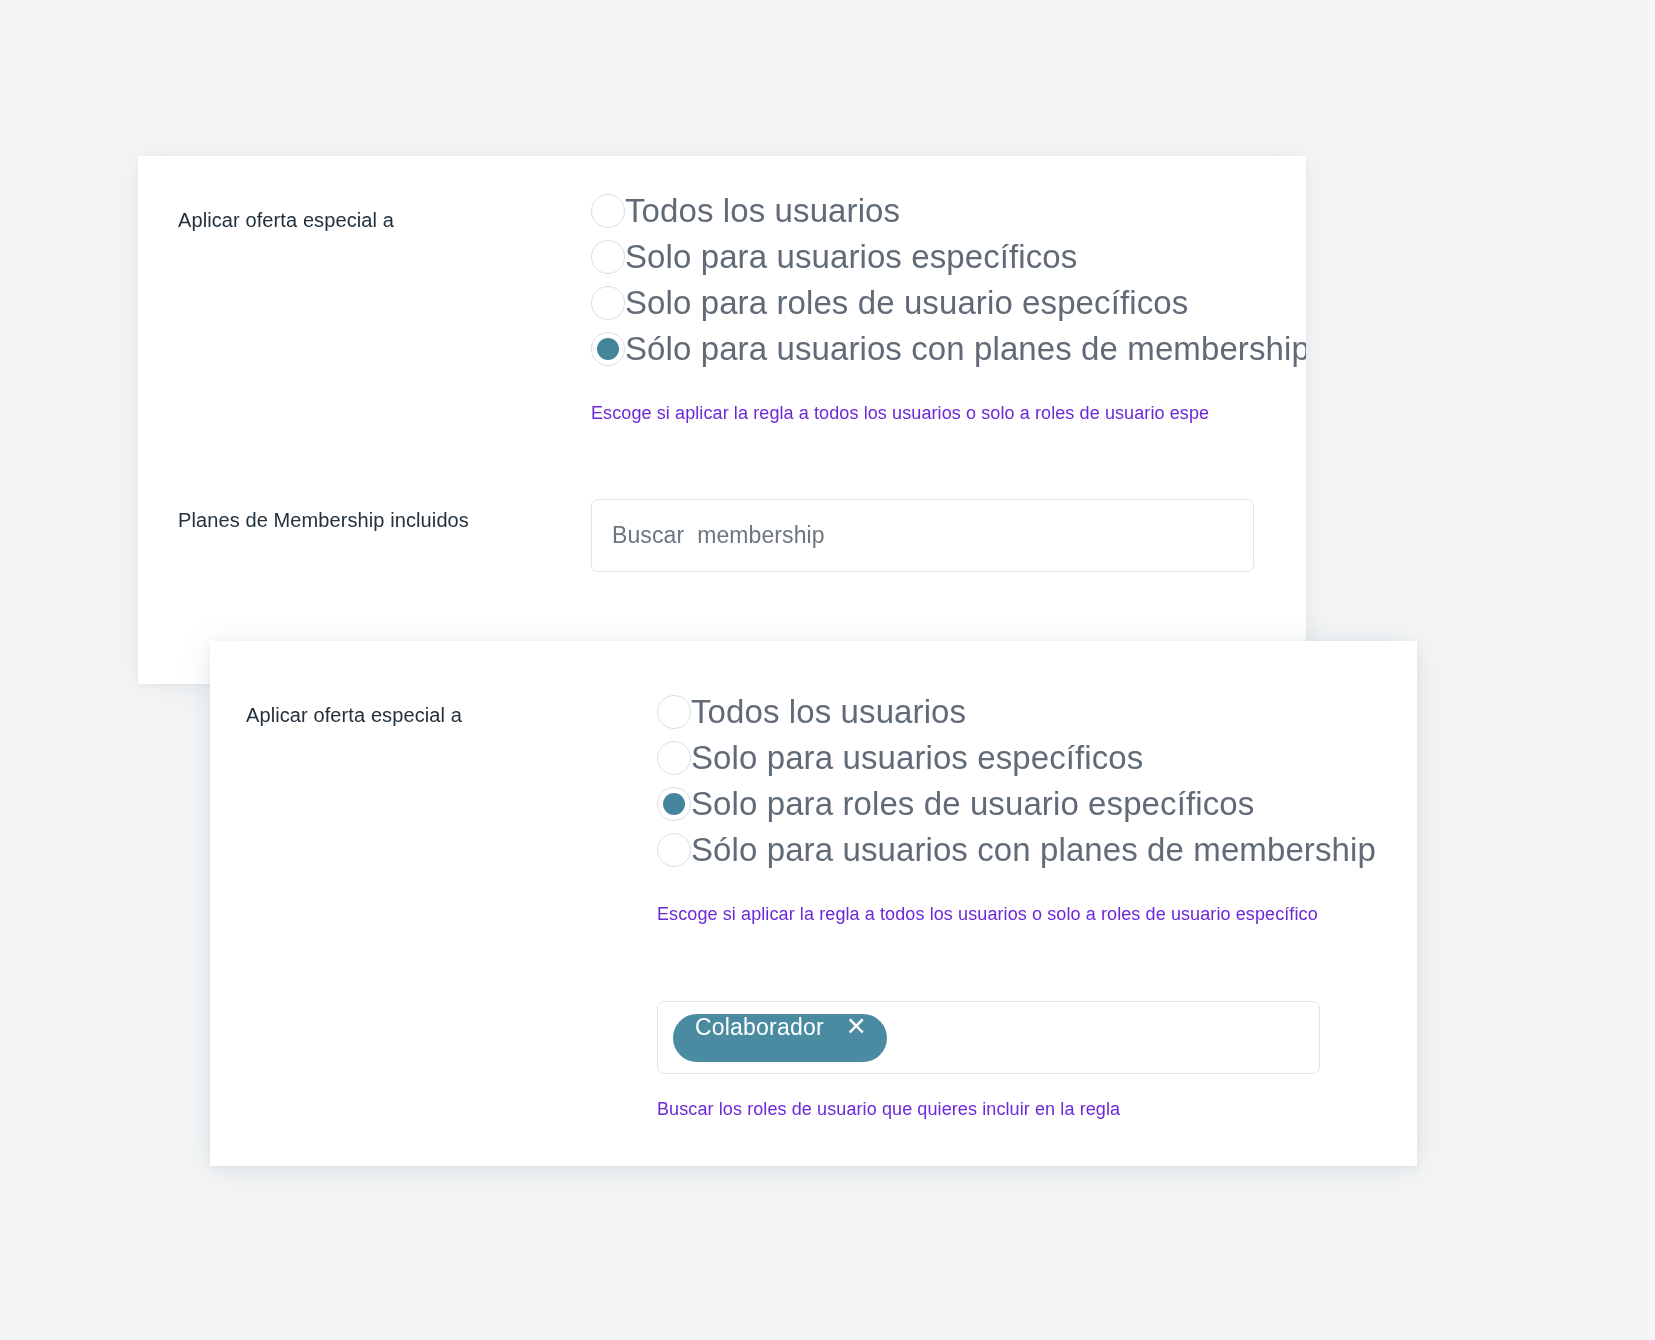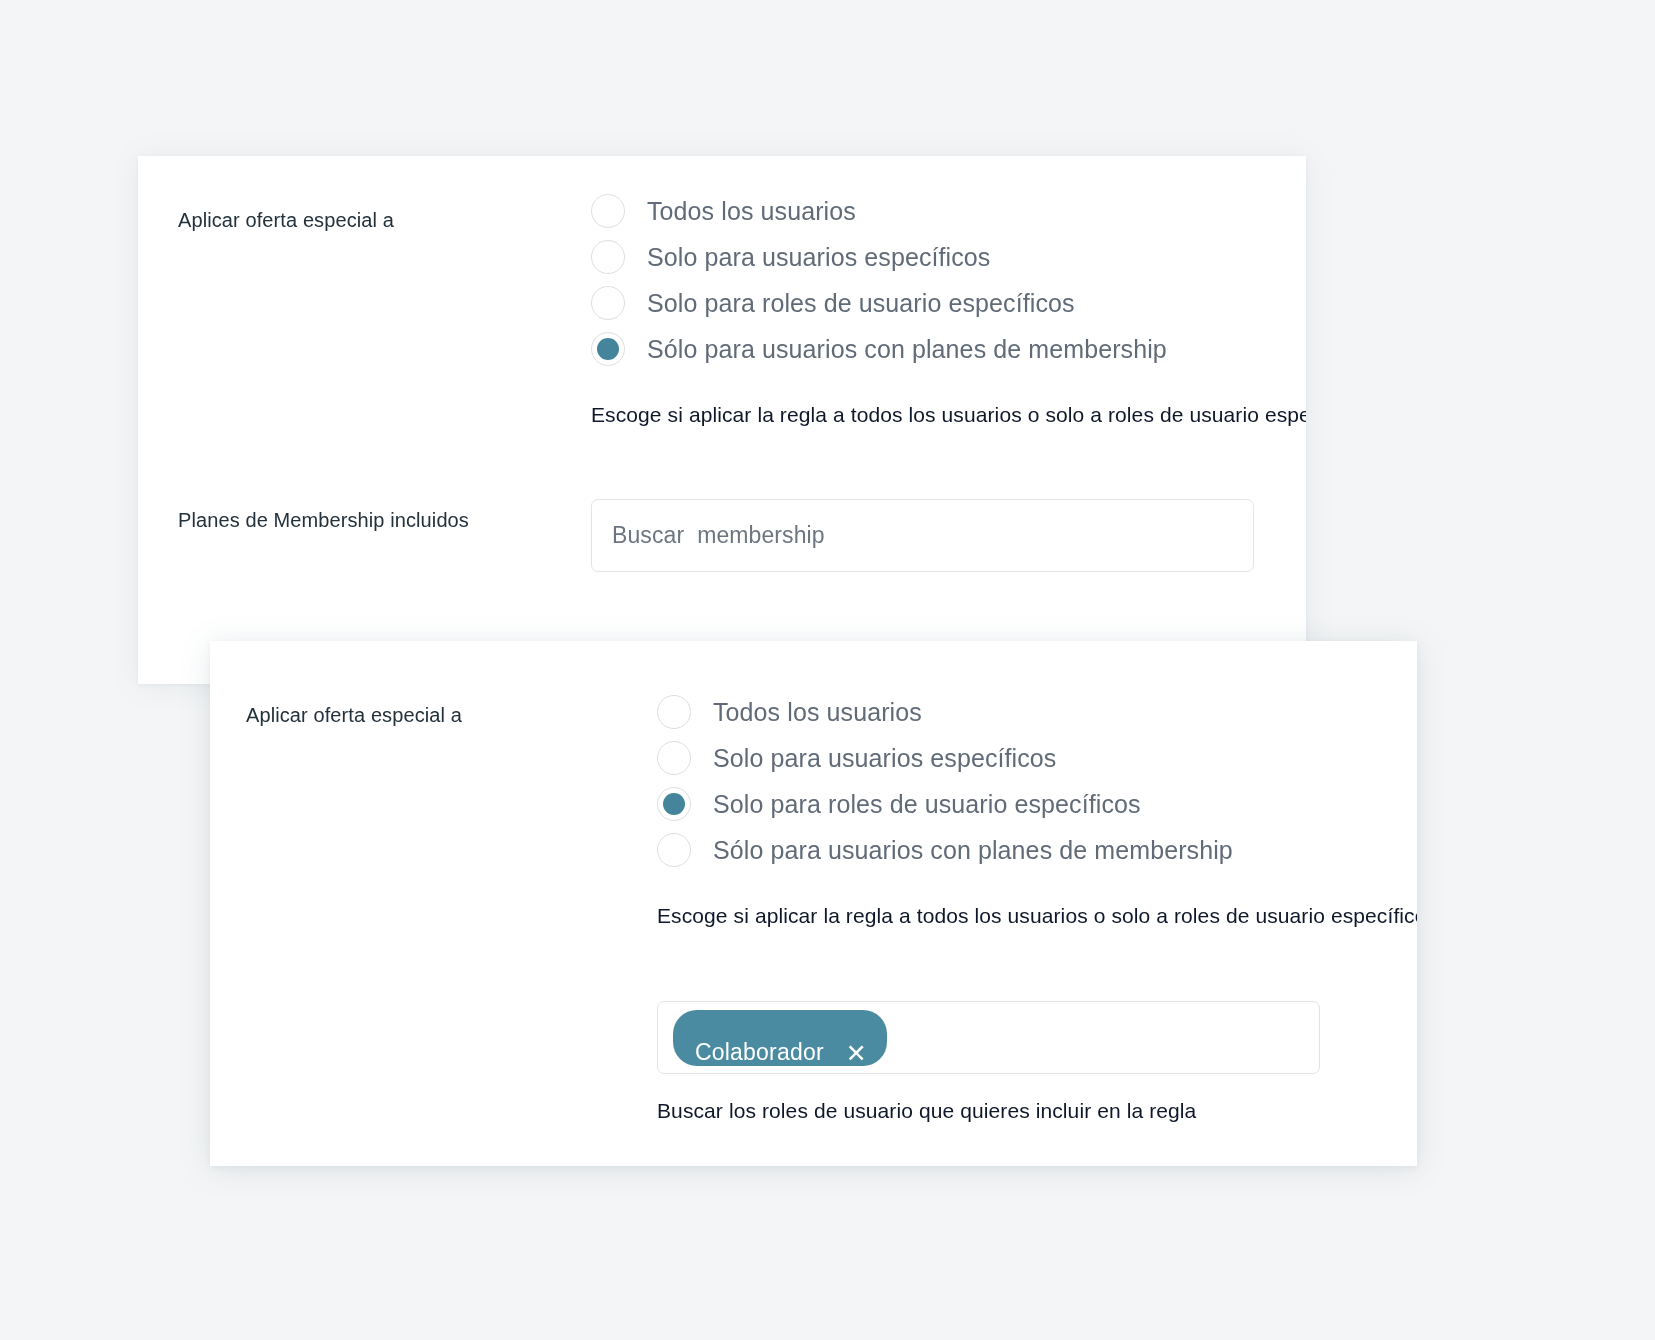--- a/index.html
+++ b/index.html
@@ -77,31 +77,30 @@
   }
   .radio-dot.checked::after {
     content: "";
     width: 22px;
     height: 22px;
     border-radius: 50%;
     background: #45859b;
     display: block;
   }
   .radio-label {
-    margin-left: 22px;
-    font-size: 25px;
+    font-size: 33px;
     color: #616b78;
     letter-spacing: 0.1px;
   }
 
   
   .helper {
     position: absolute;
-    font-size: 21px;
-    color: #0f172a;
+    font-size: 18px;
+    color: #6d28d9;
     letter-spacing: 0.1px;
     white-space: nowrap;
   }
 
   
   .input-box {
     position: absolute;
     box-sizing: border-box;
     border: 1.4px solid #e2e5e8;
     border-radius: 7px;
@@ -113,24 +112,24 @@
     font-size: 23px;
     color: #6d7680;
     padding-left: 20px;
     letter-spacing: 0.1px;
     white-space: pre;
   }
 
   
   .chip {
     display: inline-flex;
-    align-items: flex-end;
+    align-items: flex-start;
     background: #4a8ba1;
     border-radius: 24px;
-    height: 56px;
+    height: 48px;
     padding: 0 20px 0 22px;
     margin-left: 15px;
   }
   .chip-label {
     color: #ffffff;
     font-size: 23px;
     letter-spacing: 0.2px;
   }
   .chip-close {
     color: #ffffff;

